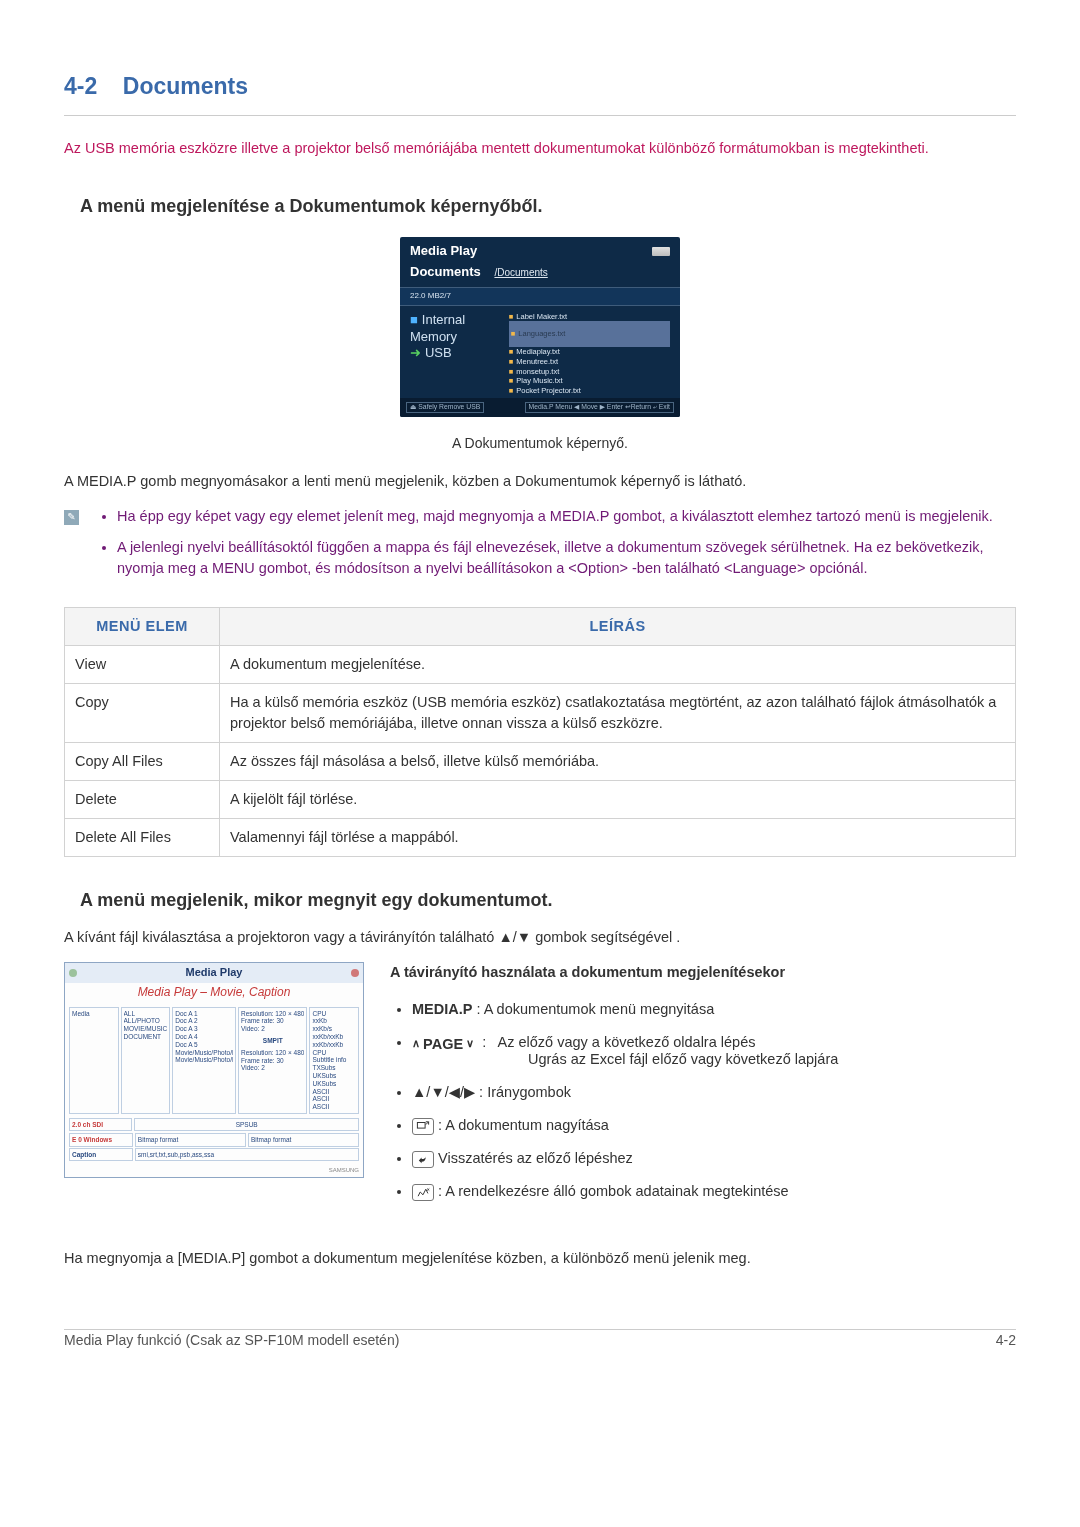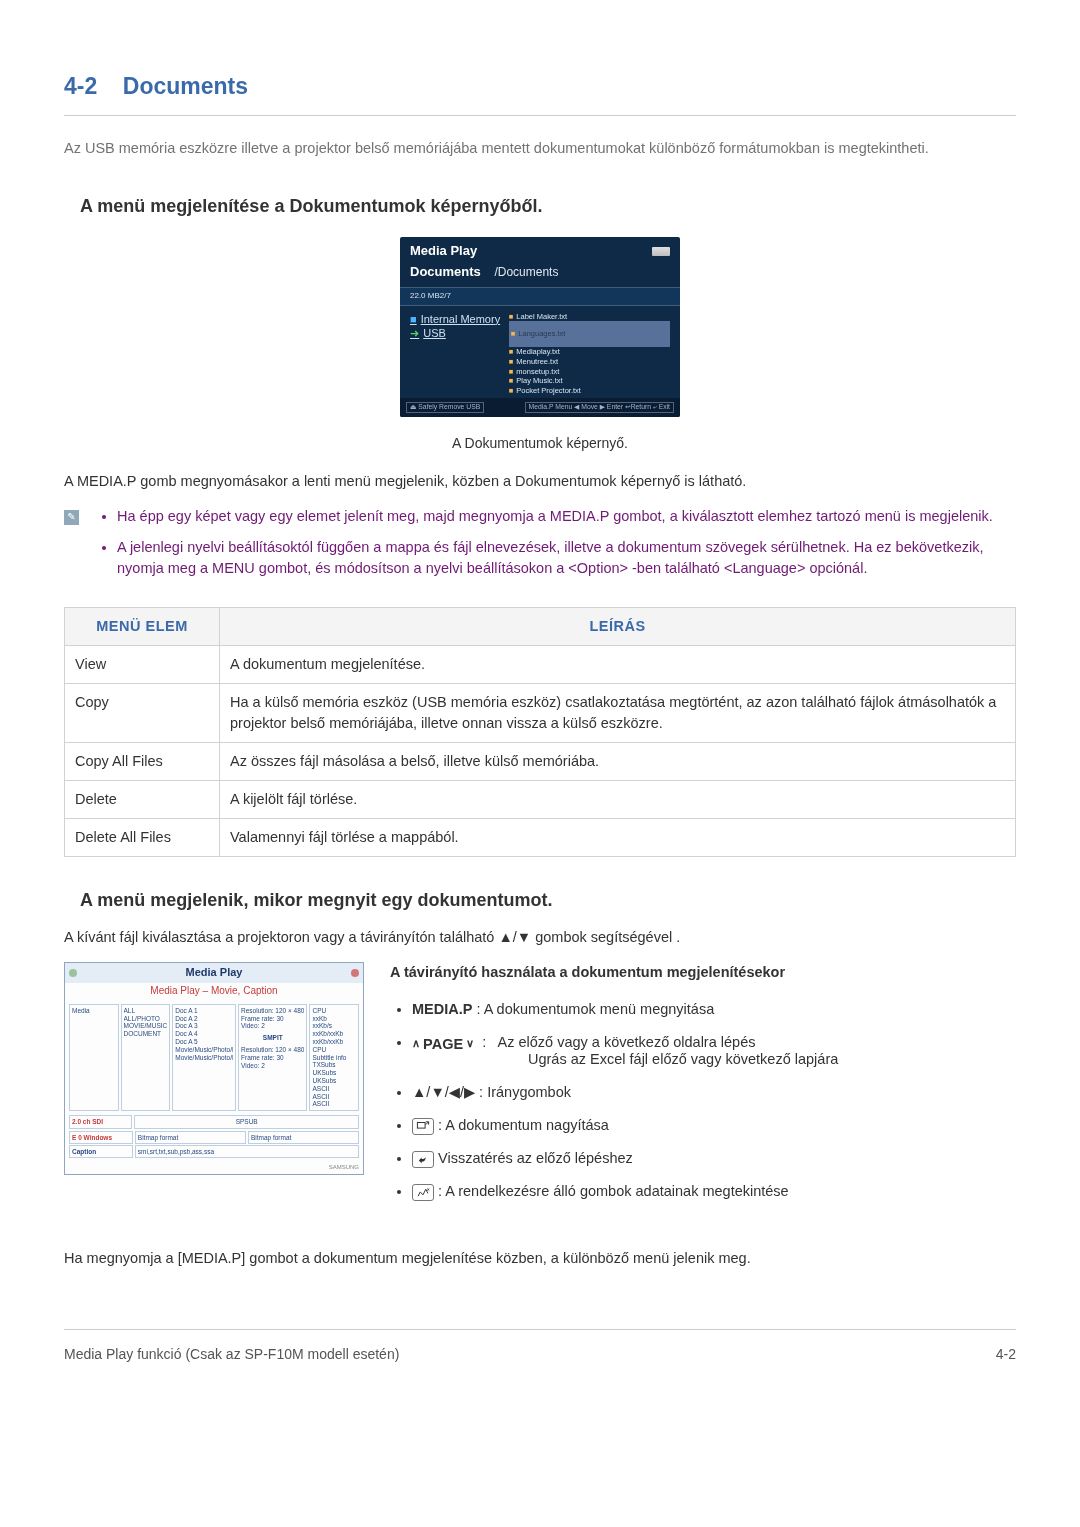--- a/index.html
+++ b/index.html
@@ -14,21 +14,21 @@
     line-height: 1.45;
   }
   .section-title {
     color: #3a6aaa;
     font-size: 23px;
     font-weight: bold;
     border-bottom: 1px solid #ccc;
     padding-bottom: 12px;
     margin-bottom: 22px;
   }
-  .intro { color: #737373; margin-bottom: 34px; }
+  .intro { color: #be185d; margin-bottom: 34px; }
   h2.subheading {
     font-size: 18px;
     font-weight: bold;
     color: #333;
     margin: 18px 0 14px 16px;
   }
   .screenshot-wrap { text-align: center; margin: 18px 0 10px 0; }
   .screenshot {
     display: inline-block;
     width: 280px;
@@ -47,29 +47,29 @@
   .ss-brand { color: #fff; font-size: 13px; font-weight: bold; }
   .ss-usb {
     width: 18px; height: 9px;
     background: linear-gradient(#e0e0e0,#bdbdbd);
     border-radius: 1px;
   }
   .ss-doc {
     color: #fff; font-size: 13px; font-weight: bold;
     padding: 2px 10px 6px 10px;
   }
-  .ss-doc .path { font-size: 12px; font-weight: normal; margin-left: 10px; color: #e0e8f0; }
+  .ss-doc .path { font-size: 10px; font-weight: normal; margin-left: 10px; color: #e0e8f0; text-decoration: underline; }
   .ss-size {
     display: flex; 
     padding: 3px 10px; font-size: 8px;
     background: #12355a;
     border-top: 1px solid #3f5c7b; border-bottom: 1px solid #3f5c7b;
   }
   .ss-body { display: flex; padding: 6px 10px 2px 10px; min-height: 70px; }
-  .ss-left { width: 38%; font-size: 11px; color: #cfe0f0; text-decoration: underline; }
+  .ss-left { width: 38%; font-size: 13px; color: #cfe0f0; }
   .ss-left .marker { color: #4fb3ff; margin-right: 4px; }
   .ss-left .marker2 { color: #58d060; margin-right: 4px; }
   .ss-files { flex: 1; font-size: 7.5px; }
   .ss-files div { white-space: nowrap; }
   .ss-files .sel { background: rgba(180,200,255,.45); color: #2a3b52; padding: 8px 2px; }
   .ss-files .sq { color: #f2b84b; margin-right: 3px; }
   .ss-foot {
     background: #091c31;
     font-size: 6.8px;
     color: #9fb4c8;
@@ -120,21 +120,21 @@
   }
   .doc-titlebar {
     background: #e4ecf6;
     display: flex; align-items: center; justify-content: space-between;
     padding: 2px 4px;
   }
   .titledot { width: 8px; height: 8px; border-radius: 50%; }
   .dot-l { background: #9cc29c; }
   .dot-r { background: #d07878; }
   .doc-brand { font-weight: bold; font-size: 11px; color: #1f3a6a; }
-  .doc-sub { text-align: center; font-size: 10px; color: #c63a3a; padding: 1px 0; }
+  .doc-sub { text-align: center; font-size: 12px; color: #c63a3a; padding: 1px 0; font-style: italic; }
   .doc-grid { display: flex; padding: 4px; gap: 2px; }
   .doc-col { border: 1px solid #bfcfe2; padding: 2px; }
   .doc-col.c1 { width: 18%; }
   .doc-col.c2 { width: 18%; }
   .doc-col.c3 { width: 22%; }
   .doc-col.c4 { width: 24%; }
   .doc-col.c5 { width: 18%; }
   .doc-col div { line-height: 1.2; white-space: nowrap; overflow: hidden; }
   .doc-below { display: flex; padding: 0 4px 2px 4px; gap: 2px; }
   .doc-below .b1 { width: 22%; border: 1px solid #bfcfe2; padding: 1px 2px; color: #c63a3a; font-weight: bold; }
@@ -163,21 +163,20 @@
     border: 1px solid #777;
     border-radius: 3px;
     font-size: 11px;
     background: #fff;
     vertical-align: middle;
   }
   .iconbox svg { width: 14px; height: 12px; }
   .closing { margin-top: 34px; margin-bottom: 40px; }
   .footer {
     border-top: 1px solid #ccc;
-    padding-top: 14px;
     display: flex; justify-content: space-between;
     font-size: 14px; color: #555;
     margin-top: 60px;
     gap: 44px;
   }
 </style>
 </head>
 <body>
 
 <h1 class="section-title">

